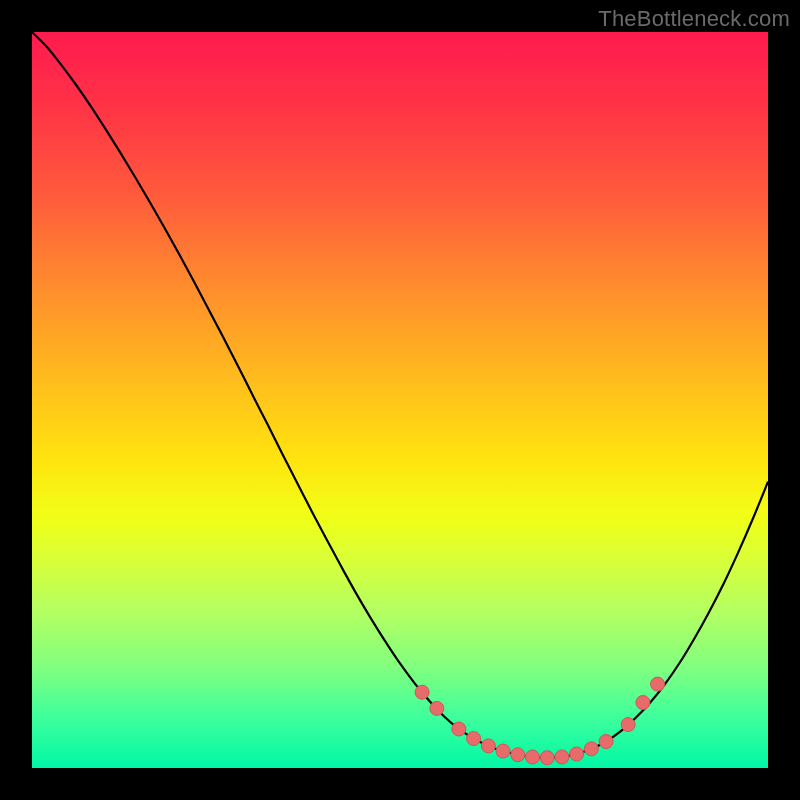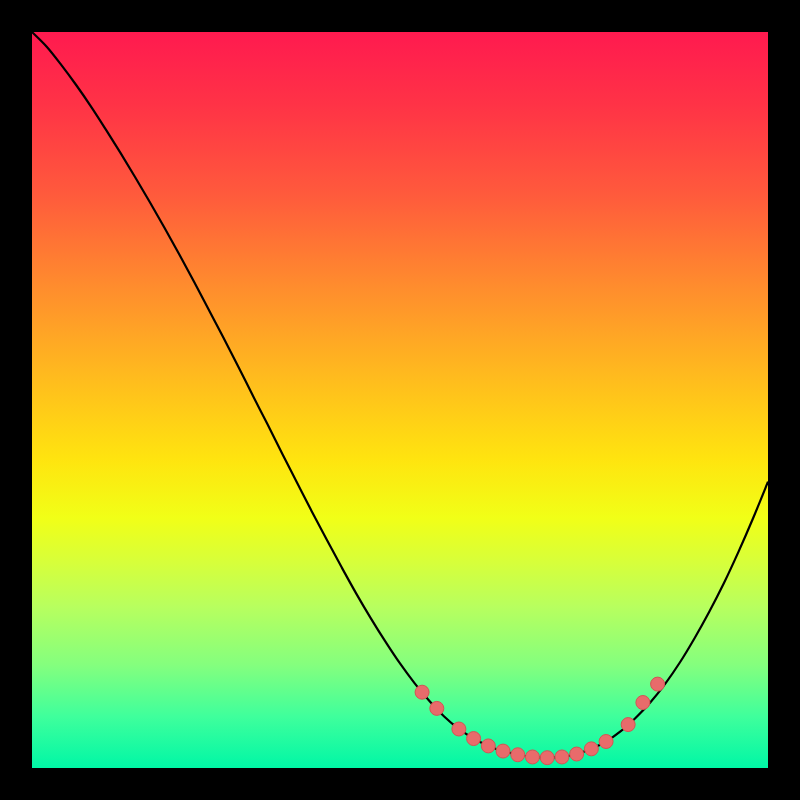--- a/index.html
+++ b/index.html
@@ -53,20 +53,21 @@
     width: 736px;
     height: 736px;
     overflow: visible;
   }
 </style>
 </head>
 <body>
 
 <div class="stage">
 
+  <div class="attribution">TheBottleneck.com</div>
 
   <div class="plot-area">
     <svg class="overlay" viewBox="0 0 736 736">
       <path id="curve-path" fill="none" stroke="#000000" stroke-width="2.2" d="M 0.00 0.00 C 2.45 2.45, 9.81 9.20, 14.72 14.72 C 19.63 20.24, 24.53 26.74, 29.44 33.12 C 34.35 39.50, 39.25 46.12, 44.16 52.99 C 49.07 59.86, 53.97 66.98, 58.88 74.34 C 63.79 81.70, 68.69 89.42, 73.60 97.15 C 78.51 104.88, 83.41 112.73, 88.32 120.70 C 93.23 128.68, 98.13 136.77, 103.04 144.99 C 107.95 153.21, 112.85 161.55, 117.76 170.02 C 122.67 178.48, 127.57 187.07, 132.48 195.78 C 137.39 204.49, 142.29 213.32, 147.20 222.27 C 152.11 231.23, 157.01 240.30, 161.92 249.50 C 166.83 258.70, 171.73 268.15, 176.64 277.47 C 181.55 286.79, 186.45 295.99, 191.36 305.44 C 196.27 314.89, 201.17 324.45, 206.08 334.14 C 210.99 343.83, 215.89 353.89, 220.80 363.58 C 225.71 373.27, 230.61 382.60, 235.52 392.29 C 240.43 401.98, 245.33 412.04, 250.24 421.73 C 255.15 431.42, 260.05 440.86, 264.96 450.43 C 269.87 460.00, 274.77 469.69, 279.68 479.14 C 284.59 488.58, 289.49 497.90, 294.40 507.10 C 299.31 516.30, 304.21 525.38, 309.12 534.34 C 314.03 543.29, 318.93 552.25, 323.84 560.83 C 328.75 569.42, 333.65 577.76, 338.56 585.86 C 343.47 593.95, 348.37 601.80, 353.28 609.41 C 358.19 617.01, 363.09 624.50, 368.00 631.49 C 372.91 638.48, 377.81 645.10, 382.72 651.36 C 387.63 657.62, 392.53 663.50, 397.44 669.02 C 402.35 674.54, 407.25 679.82, 412.16 684.48 C 417.07 689.14, 421.97 693.31, 426.88 696.99 C 431.79 700.67, 436.69 703.74, 441.60 706.56 C 446.51 709.38, 451.41 711.83, 456.32 713.92 C 461.23 716.01, 466.13 717.60, 471.04 719.07 C 475.95 720.54, 480.85 721.77, 485.76 722.75 C 490.67 723.73, 495.57 724.47, 500.48 724.96 C 505.39 725.45, 510.29 725.70, 515.20 725.70 C 520.11 725.70, 525.01 725.57, 529.92 724.96 C 534.83 724.35, 539.73 723.37, 544.64 722.02 C 549.55 720.67, 554.45 718.95, 559.36 716.86 C 564.27 714.78, 569.17 712.45, 574.08 709.50 C 578.99 706.56, 583.89 703.13, 588.80 699.20 C 593.71 695.27, 598.61 690.74, 603.52 685.95 C 608.43 681.17, 613.33 676.14, 618.24 670.50 C 623.15 664.85, 628.05 658.72, 632.96 652.10 C 637.87 645.47, 642.77 638.36, 647.68 630.75 C 652.59 623.15, 657.49 614.93, 662.40 606.46 C 667.31 598.00, 672.21 589.17, 677.12 579.97 C 682.03 570.77, 686.93 561.32, 691.84 551.26 C 696.75 541.21, 701.65 530.53, 706.56 519.62 C 711.47 508.70, 716.37 497.41, 721.28 485.76 C 726.19 474.11, 733.55 455.71, 736.00 449.70"></path>
       <g id="markers">
           <circle cx="390.08" cy="660.19" r="7" fill="#e86b6b" stroke="#d35454" stroke-width="1"></circle>
           <circle cx="404.80" cy="676.38" r="7" fill="#e86b6b" stroke="#d35454" stroke-width="1"></circle>
           <circle cx="426.88" cy="696.99" r="7" fill="#e86b6b" stroke="#d35454" stroke-width="1"></circle>
           <circle cx="441.60" cy="706.56" r="7" fill="#e86b6b" stroke="#d35454" stroke-width="1"></circle>
           <circle cx="456.32" cy="713.92" r="7" fill="#e86b6b" stroke="#d35454" stroke-width="1"></circle>

